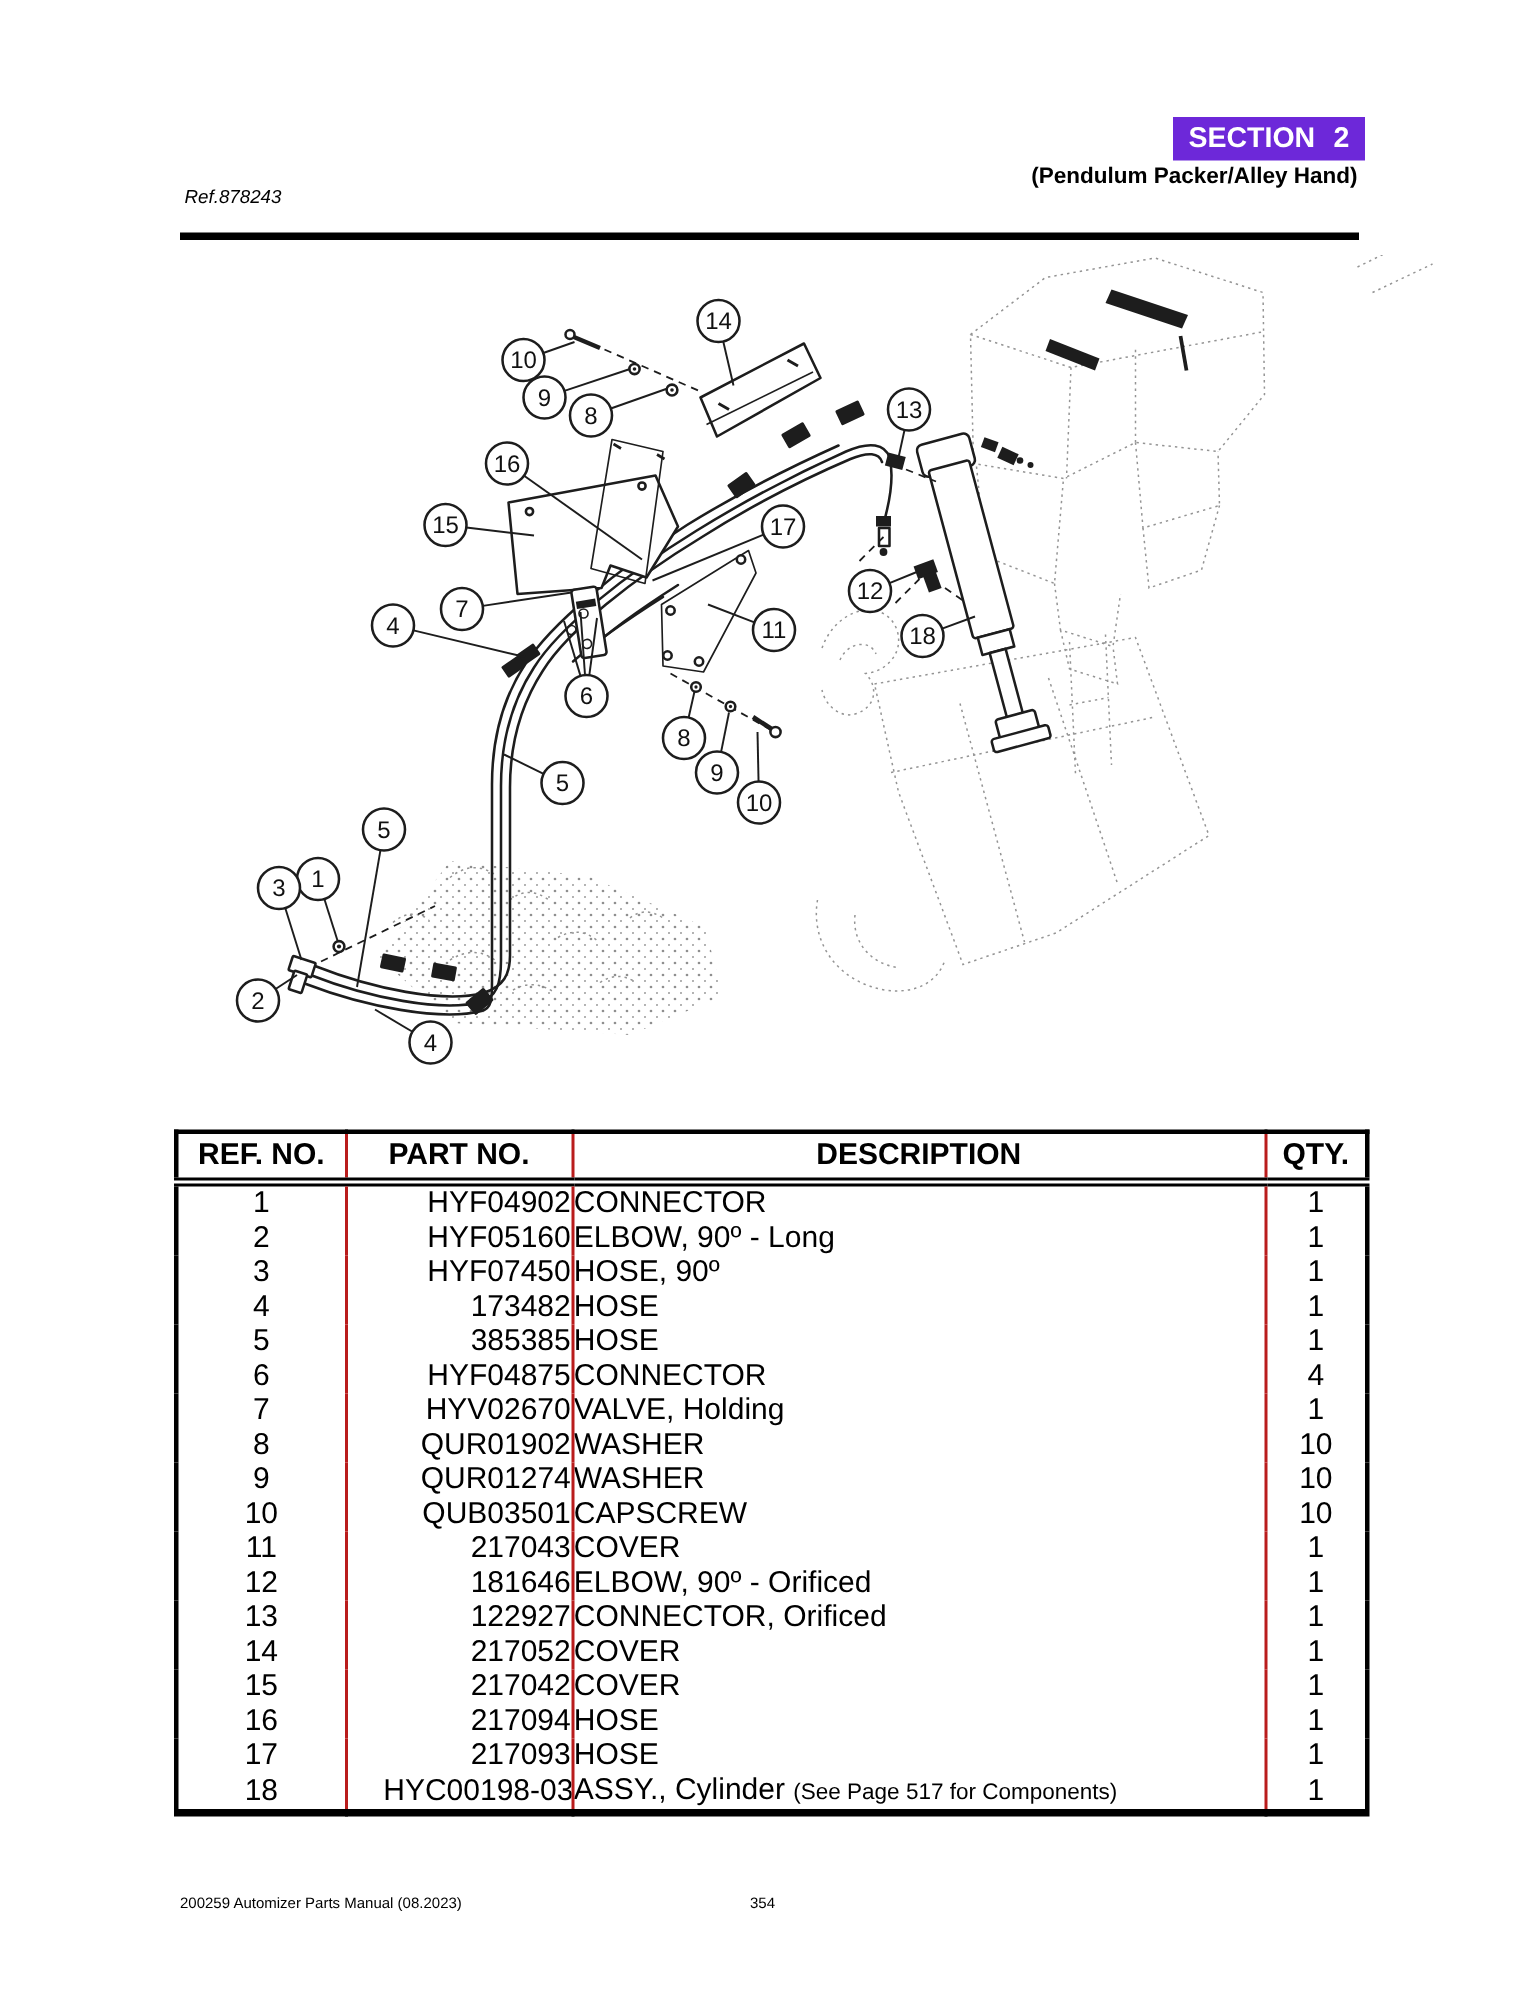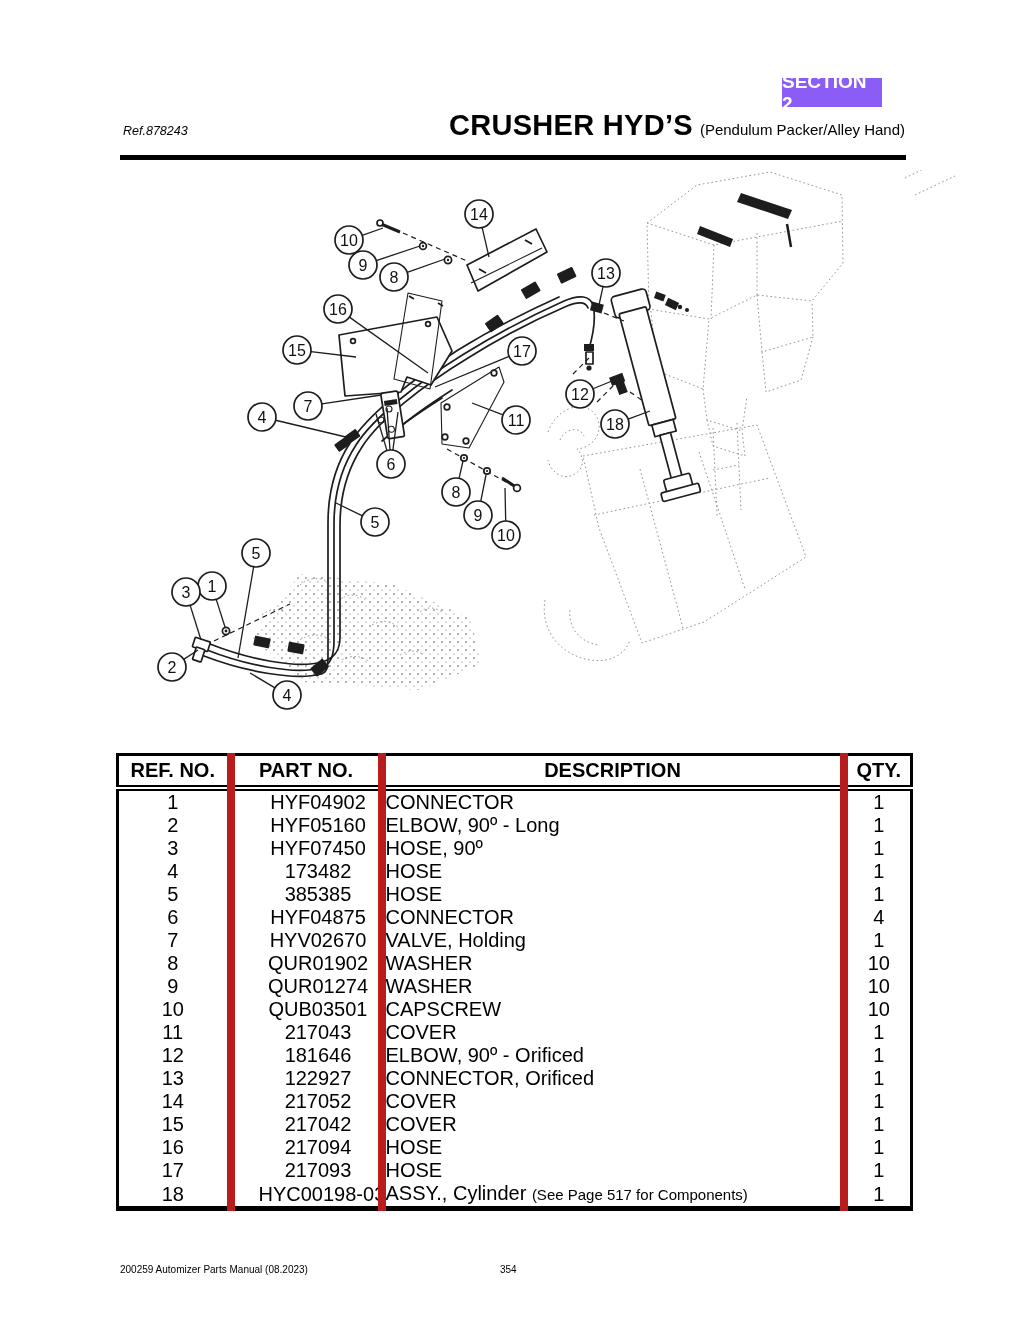--- a/index.html
+++ b/index.html
@@ -1,59 +1,58 @@
 <!DOCTYPE html>
 <html><head>
 <meta charset="utf-8">
 <style>
   html,body{margin:0;padding:0}
   body{width:1024px;height:1326px;background:#fff;position:relative;
        font-family:"Liberation Sans",sans-serif;color:#000;overflow:hidden}
   .abs{position:absolute}
-  #section-badge{left:782px;top:78px;width:100px;height:29px;background:#8b5cf6;color:#fff;
+  #section-badge{left:782px;top:78px;width:128px;height:29px;background:#6d28d9;color:#fff;
        display:flex;align-items:center;justify-content:center;font-weight:700;font-size:19px;word-spacing:7px}
   #ref-label{left:123px;top:124px;font-size:12.5px;font-style:italic}
   #title-row{left:0;top:109px;width:905px;display:flex;justify-content:flex-end;align-items:baseline;gap:7px}
   #page-title{font-size:29px;font-weight:700;letter-spacing:.3px;white-space:nowrap}
-  #page-subtitle{font-size:15px;font-weight:400;white-space:nowrap}
+  #page-subtitle{font-size:15px;font-weight:700;white-space:nowrap}
   #header-rule{left:120px;top:155px;width:786px;height:5px;background:#000}
   #diagram{left:0;top:170px}
 
   
   .ghost{fill:none;stroke:#949494;stroke-width:1;stroke-dasharray:1.6 2.7}
   .part{fill:none;stroke:#1d1d1d;stroke-width:1.7;stroke-linecap:round;stroke-linejoin:round}
   .thin{fill:none;stroke:#1d1d1d;stroke-width:1.1;stroke-linejoin:round}
   .partfill{fill:#fff;stroke:#1d1d1d;stroke-width:1.7;stroke-linejoin:round}
   .dark{fill:#1d1d1d;stroke:none}
   .dash{fill:none;stroke:#1d1d1d;stroke-width:1.2;stroke-dasharray:5 4}
   .callout-circle{fill:#fff;stroke:#1d1d1d;stroke-width:1.7}
   .callout-line{stroke:#1d1d1d;stroke-width:1.3;fill:none}
   .callout-text{font-family:"Liberation Sans",sans-serif;font-size:16px;fill:#111;text-anchor:middle}
 
   
   #parts-table{left:116px;top:753px}
   table{border-collapse:collapse;table-layout:fixed;width:794px;border:3px solid #000;border-bottom-width:5px}
   th,td{padding:0;font-size:20px;white-space:nowrap;overflow:hidden}
   thead th{font-weight:700;height:29px;border-bottom:6px double #000;text-align:center}
   td{height:23px;line-height:23px}
-  .c-sep{border-left:8px solid #b91c1c}
+  .c-sep{border-left:2px solid #b91c1c}
   td.ref,td.qty{text-align:center}
-  td.part{padding-left:24px;text-align:center}
+  td.part{padding-left:24px;text-align:right}
   td.desc{text-align:left}
   .note{font-size:15px}
   #footer-left{left:120px;top:1264px;font-size:10px}
   #footer-page{left:500px;top:1264px;font-size:10px}
 </style>
 </head>
 <body>
 
 <div class="abs" id="section-badge">SECTION 2</div>
 <div class="abs" id="ref-label">Ref.878243</div>
 <div class="abs" id="title-row">
-  <span id="page-title">CRUSHER HYD’S</span>
   <span id="page-subtitle">(Pendulum Packer/Alley Hand)</span>
 </div>
 <div class="abs" id="header-rule"></div>
 
 <svg class="abs" id="diagram" width="1024" height="585" viewBox="0 170 1024 585" xmlns="http://www.w3.org/2000/svg">
   <defs>
     <pattern id="speck" width="8" height="8" patternUnits="userSpaceOnUse">
       <circle cx="2" cy="2" r="0.9" fill="#8f8f8f"></circle>
       <circle cx="6" cy="6" r="0.7" fill="#a0a0a0"></circle>
     </pattern>

